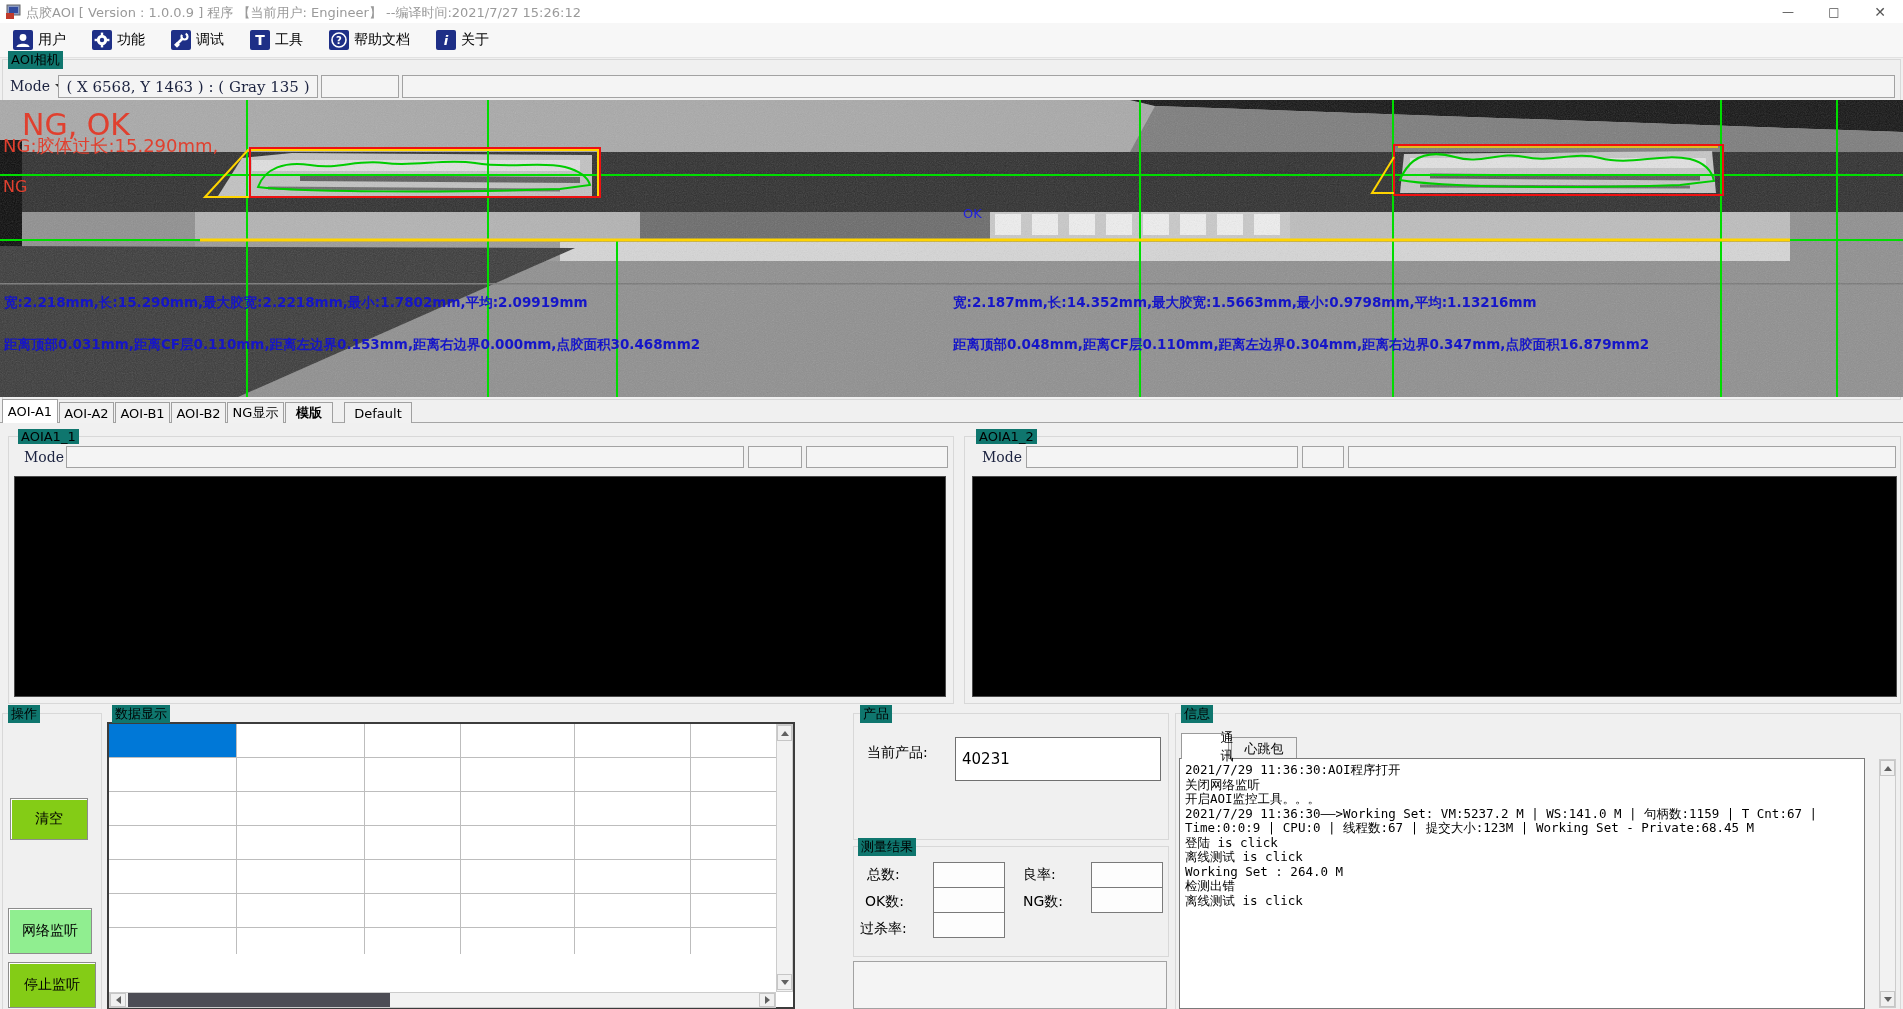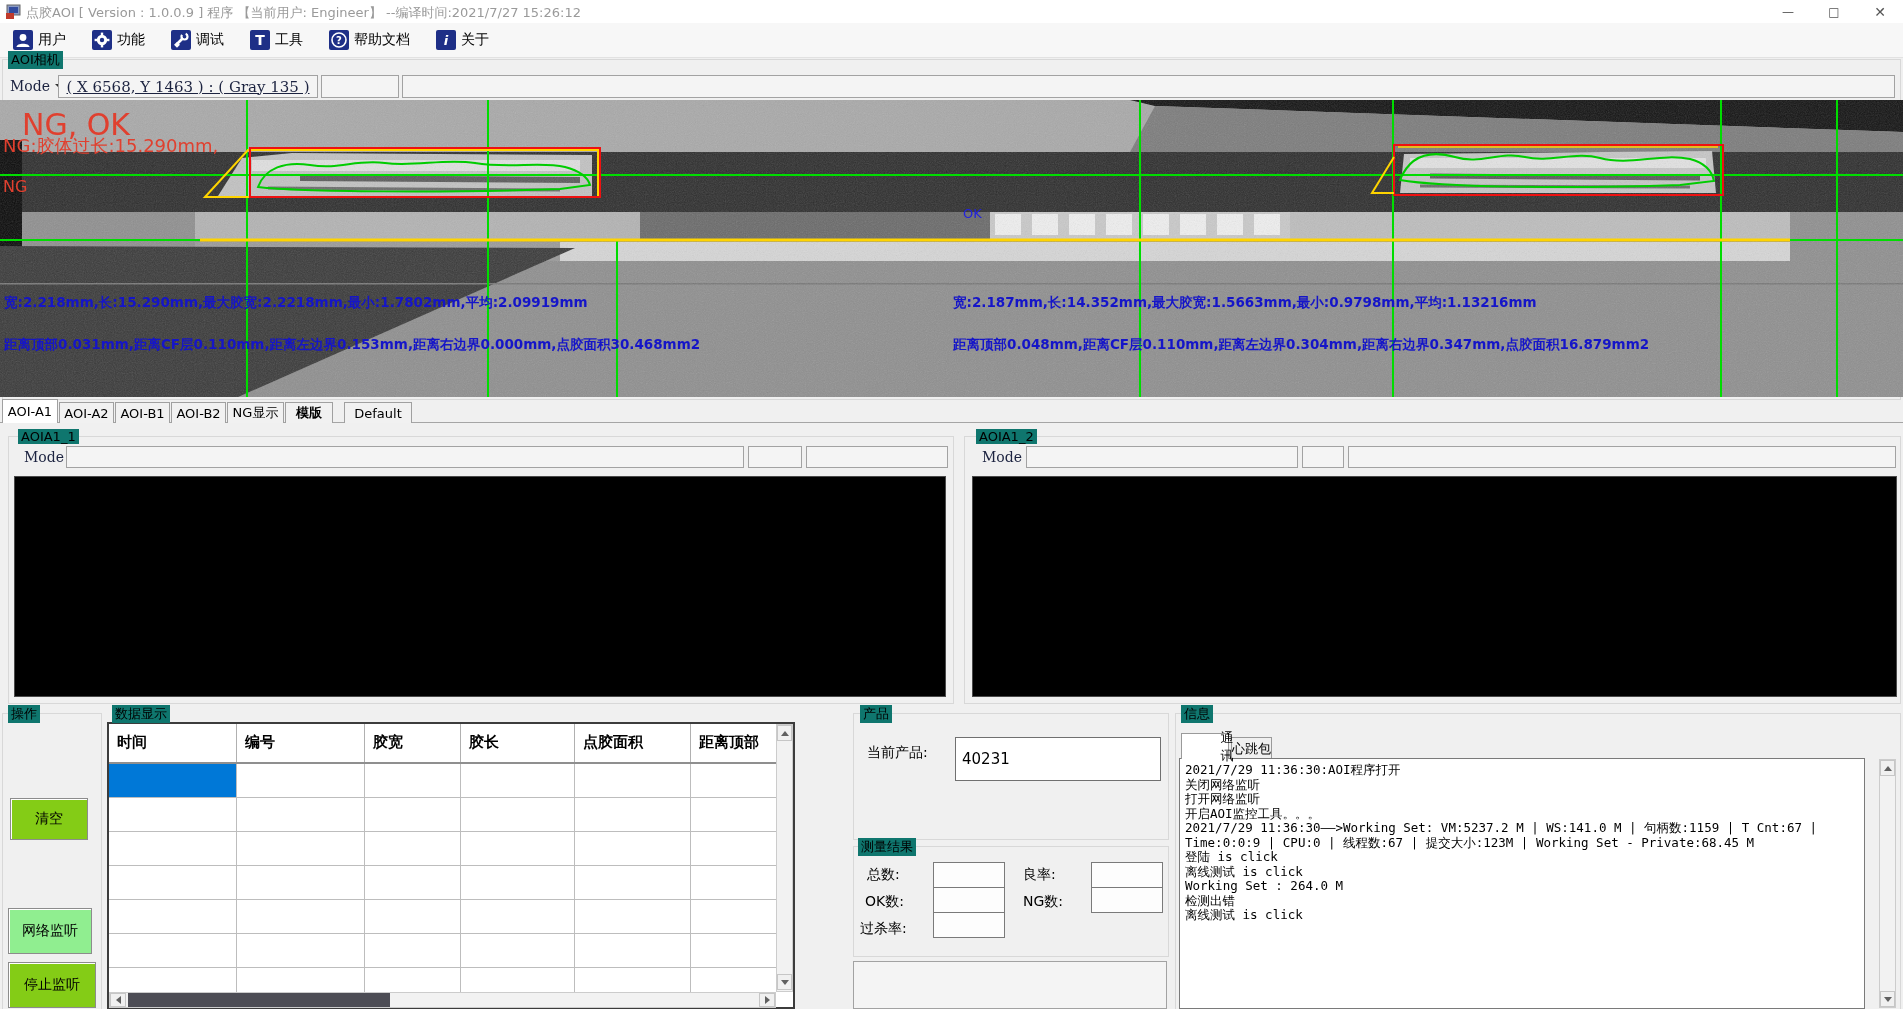--- a/index.html
+++ b/index.html
@@ -19,21 +19,21 @@
   
   .gbox{border:1px solid #d8d8d8;background:transparent;}
   .glabel{font-size:13px;background:#0f766e;padding:0 3px;white-space:nowrap;z-index:3;}
   
   .modebtn{display:flex;align-items:center;gap:5px;font-family:"DejaVu Serif","Liberation Serif",serif;
            font-size:14px;color:#1c2340;}
   .caret{width:0;height:0;border-left:4px solid transparent;border-right:4px solid transparent;
          border-top:4px solid #333;}
   .sunken{background:#f4f4f4;border:1px solid #a2a2a2;box-sizing:border-box;}
   .coordbox{display:flex;align-items:center;justify-content:center;
-            font-family:"DejaVu Serif","Liberation Serif",serif;font-size:15px;color:#1c2340;text-decoration:underline;}
+            font-family:"DejaVu Serif","Liberation Serif",serif;font-size:15px;color:#1c2340;}
   
   .tab{height:21px;background:#f1f1f1;border:1px solid #a0a0a0;border-bottom:none;
        display:flex;align-items:center;justify-content:center;font-size:13px;box-sizing:border-box;}
   .tab.active{background:#ffffff;height:24px;z-index:4;}
   .tab.bold{font-weight:bold;}
   .tabline{background:#a5a5a5;height:1px;}
   .blackpanel{background:#000;border:1px solid #4a4a4a;box-sizing:border-box;}
   
   .btn3d{background:#84cc16;border:1px solid #8c8c8c;display:flex;align-items:center;
          justify-content:center;font-size:14px;box-sizing:border-box;box-shadow:inset 1px 1px 0 #fff;}
@@ -279,28 +279,20 @@
   <div class="abs blackpanel" style="left:972px;top:476px;width:925px;height:221px;"></div>
 
   <span class="abs glabel" style="left:8px;top:705px;">操作</span>
   <div class="abs gbox" style="left:2px;top:713px;width:98px;height:296px;"></div>
   <div class="abs btn3d" style="left:10px;top:798px;width:78px;height:42px;">清空</div>
   <div class="abs btn3d btn-green" style="left:8px;top:908px;width:84px;height:46px;">网络监听</div>
   <div class="abs btn3d" style="left:8px;top:962px;width:88px;height:46px;">停止监听</div>
 
   <span class="abs glabel" style="left:112px;top:705px;">数据显示</span>
   <div class="abs dtable" style="left:107px;top:722px;width:688px;height:287px;">
-    <div class="dt-header">
-      <div class="dt-hcell c0">时间</div>
-      <div class="dt-hcell c1">编号</div>
-      <div class="dt-hcell c2">胶宽</div>
-      <div class="dt-hcell c3">胶长</div>
-      <div class="dt-hcell c4">点胶面积</div>
-      <div class="dt-hcell c5">距离顶部</div>
-    </div>
     <div class="dt-rows" style="height:230px;">
       <div class="dt-row">
         <div class="dt-cell c0 sel"></div>
         <div class="dt-cell c1"></div>
           <div class="dt-cell c2"></div>
           <div class="dt-cell c3"></div>
           <div class="dt-cell c4"></div>
           <div class="dt-cell c5"></div>
       </div>
       <div class="dt-row">
@@ -388,25 +380,24 @@
   <div class="abs fieldbox" style="left:933px;top:887px;width:72px;height:26px;"></div>
   <span class="abs flabel" style="left:1023px;top:893px;">NG数:</span>
   <div class="abs fieldbox" style="left:1091px;top:887px;width:72px;height:26px;"></div>
   <span class="abs flabel" style="left:860px;top:920px;">过杀率:</span>
   <div class="abs fieldbox" style="left:933px;top:912px;width:72px;height:26px;"></div>
   <div class="abs sunken" style="left:853px;top:961px;width:314px;height:48px;"></div>
 
   <span class="abs glabel" style="left:1181px;top:705px;">信息</span>
   <div class="abs gbox" style="left:1175px;top:713px;width:724px;height:296px;"></div>
   <div class="abs itab active" style="left:1181px;top:733px;width:48px;height:26px;padding-left:44px;">通讯</div>
-  <div class="abs itab" style="left:1231px;top:737px;width:41px;height:22px;">心跳包</div>
+  <div class="abs itab" style="left:1231px;top:737px;width:66px;height:22px;">心跳包</div>
   <div class="abs logbox" style="left:1179px;top:758px;width:686px;height:251px;">
     <div class="logline">2021/7/29 11:36:30:AOI程序打开</div>
     <div class="logline">关闭网络监听</div>
-    <div class="logline">打开网络监听</div>
     <div class="logline">开启AOI监控工具。。。</div>
     <div class="logline">2021/7/29 11:36:30——&gt;Working Set: VM:5237.2 M | WS:141.0 M | 句柄数:1159 | T Cnt:67 |</div>
     <div class="logline">Time:0:0:9 | CPU:0 | 线程数:67 | 提交大小:123M  | Working Set - Private:68.45 M</div>
     <div class="logline">登陆 is click</div>
     <div class="logline">离线测试 is click</div>
     <div class="logline">Working Set : 264.0 M</div>
     <div class="logline">检测出错</div>
     <div class="logline">离线测试 is click</div>
   </div>
   <div class="abs sbtrack" style="left:1879px;top:759px;width:17px;height:249px;">

